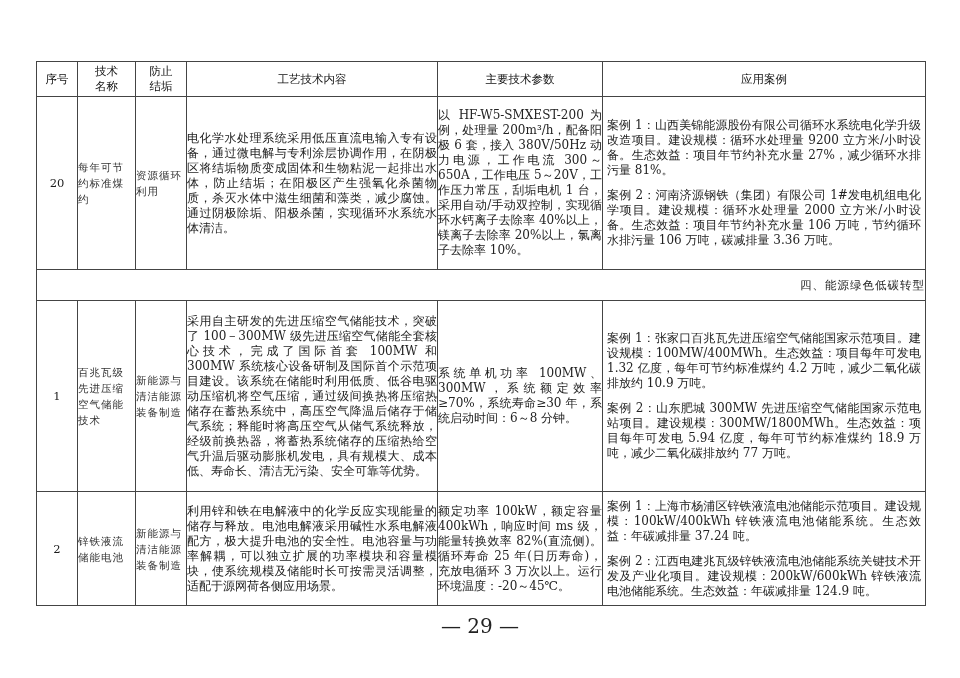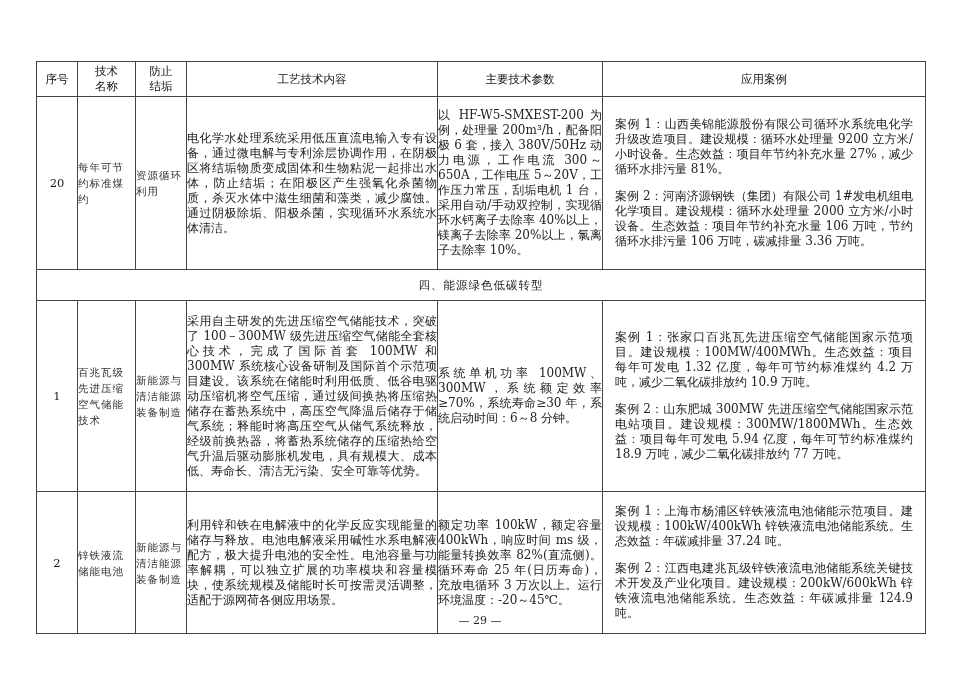--- a/index.html
+++ b/index.html
@@ -6,25 +6,25 @@
     body { width: 960px; height: 678px; position: relative; overflow: hidden;
       font-family: "DejaVu Serif", "Liberation Serif", serif; color: #1a1a1a; }
     table.main { position: absolute; left: 36px; top: 61px; width: 889px;
       border-collapse: collapse; table-layout: fixed; }
     table.main td, table.main th { border: 1px solid #444; vertical-align: middle; padding: 0; }
     th { font-family: "DejaVu Sans", "Liberation Sans", sans-serif; font-weight: normal;
       font-size: 11.5px; line-height: 15px; text-align: center; height: 34px; color: #111; }
     td.num { text-align: center; font-size: 11.5px; }
     td.name, td.cat { font-size: 10.5px; line-height: 16px; padding: 0 6px; color: #333; letter-spacing: 1px; }
     td.content, td.params, td.cases { font-size: 12px; line-height: 15px; padding: 1px 5px; color: #222; text-align: justify; }
-    td.cases p { margin: 12px; }
+    td.cases p { margin: 4px; }
     td.cases p + p { margin-top: 10px; }
-    td.section { text-align: center; font-size: 11.5px; height: 30px; letter-spacing: 1px; color: #222; }
+    td.section { text-align: right; font-size: 11.5px; height: 30px; letter-spacing: 1px; color: #222; }
     .page-number { position: absolute; top: 614px; left: 0; width: 960px; text-align: center;
-      font-size: 11px; color: #222; }
+      font-size: 20px; color: #222; }
   </style>
 </head>
 <body>
 
 <table class="main">
   <colgroup>
     <col style="width:41px">
     <col style="width:58px">
     <col style="width:51px">
     <col style="width:251px">

